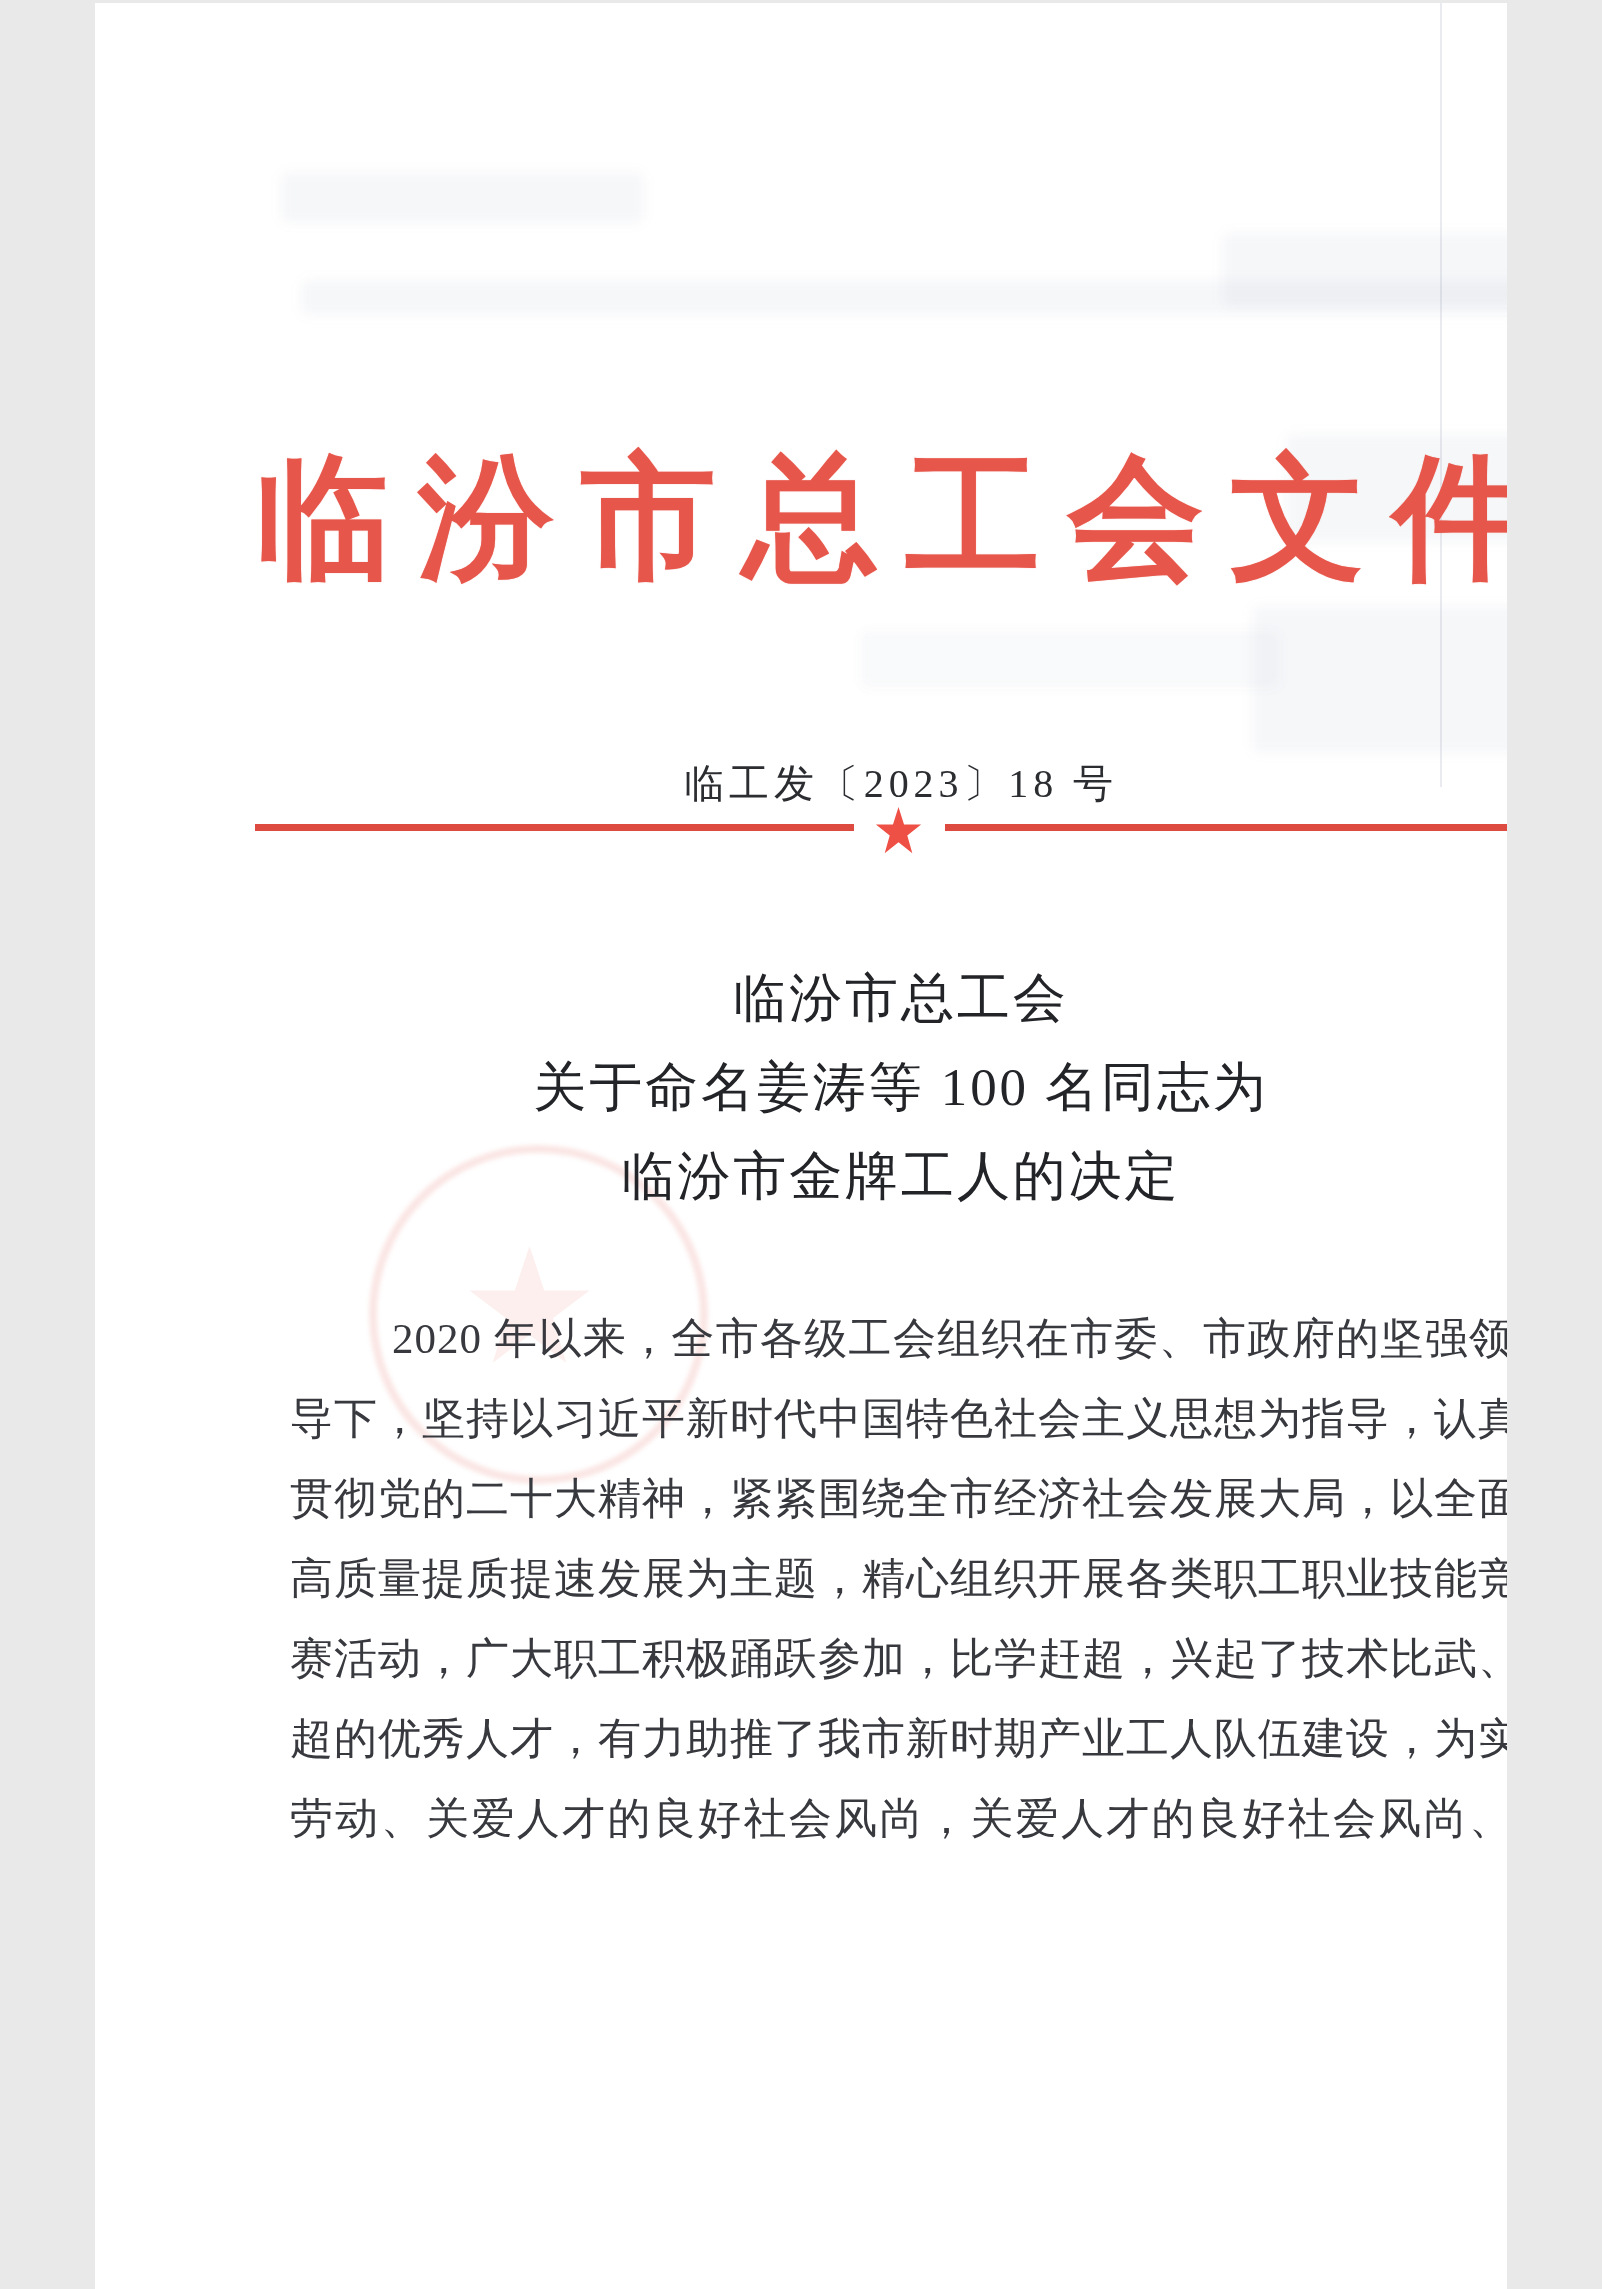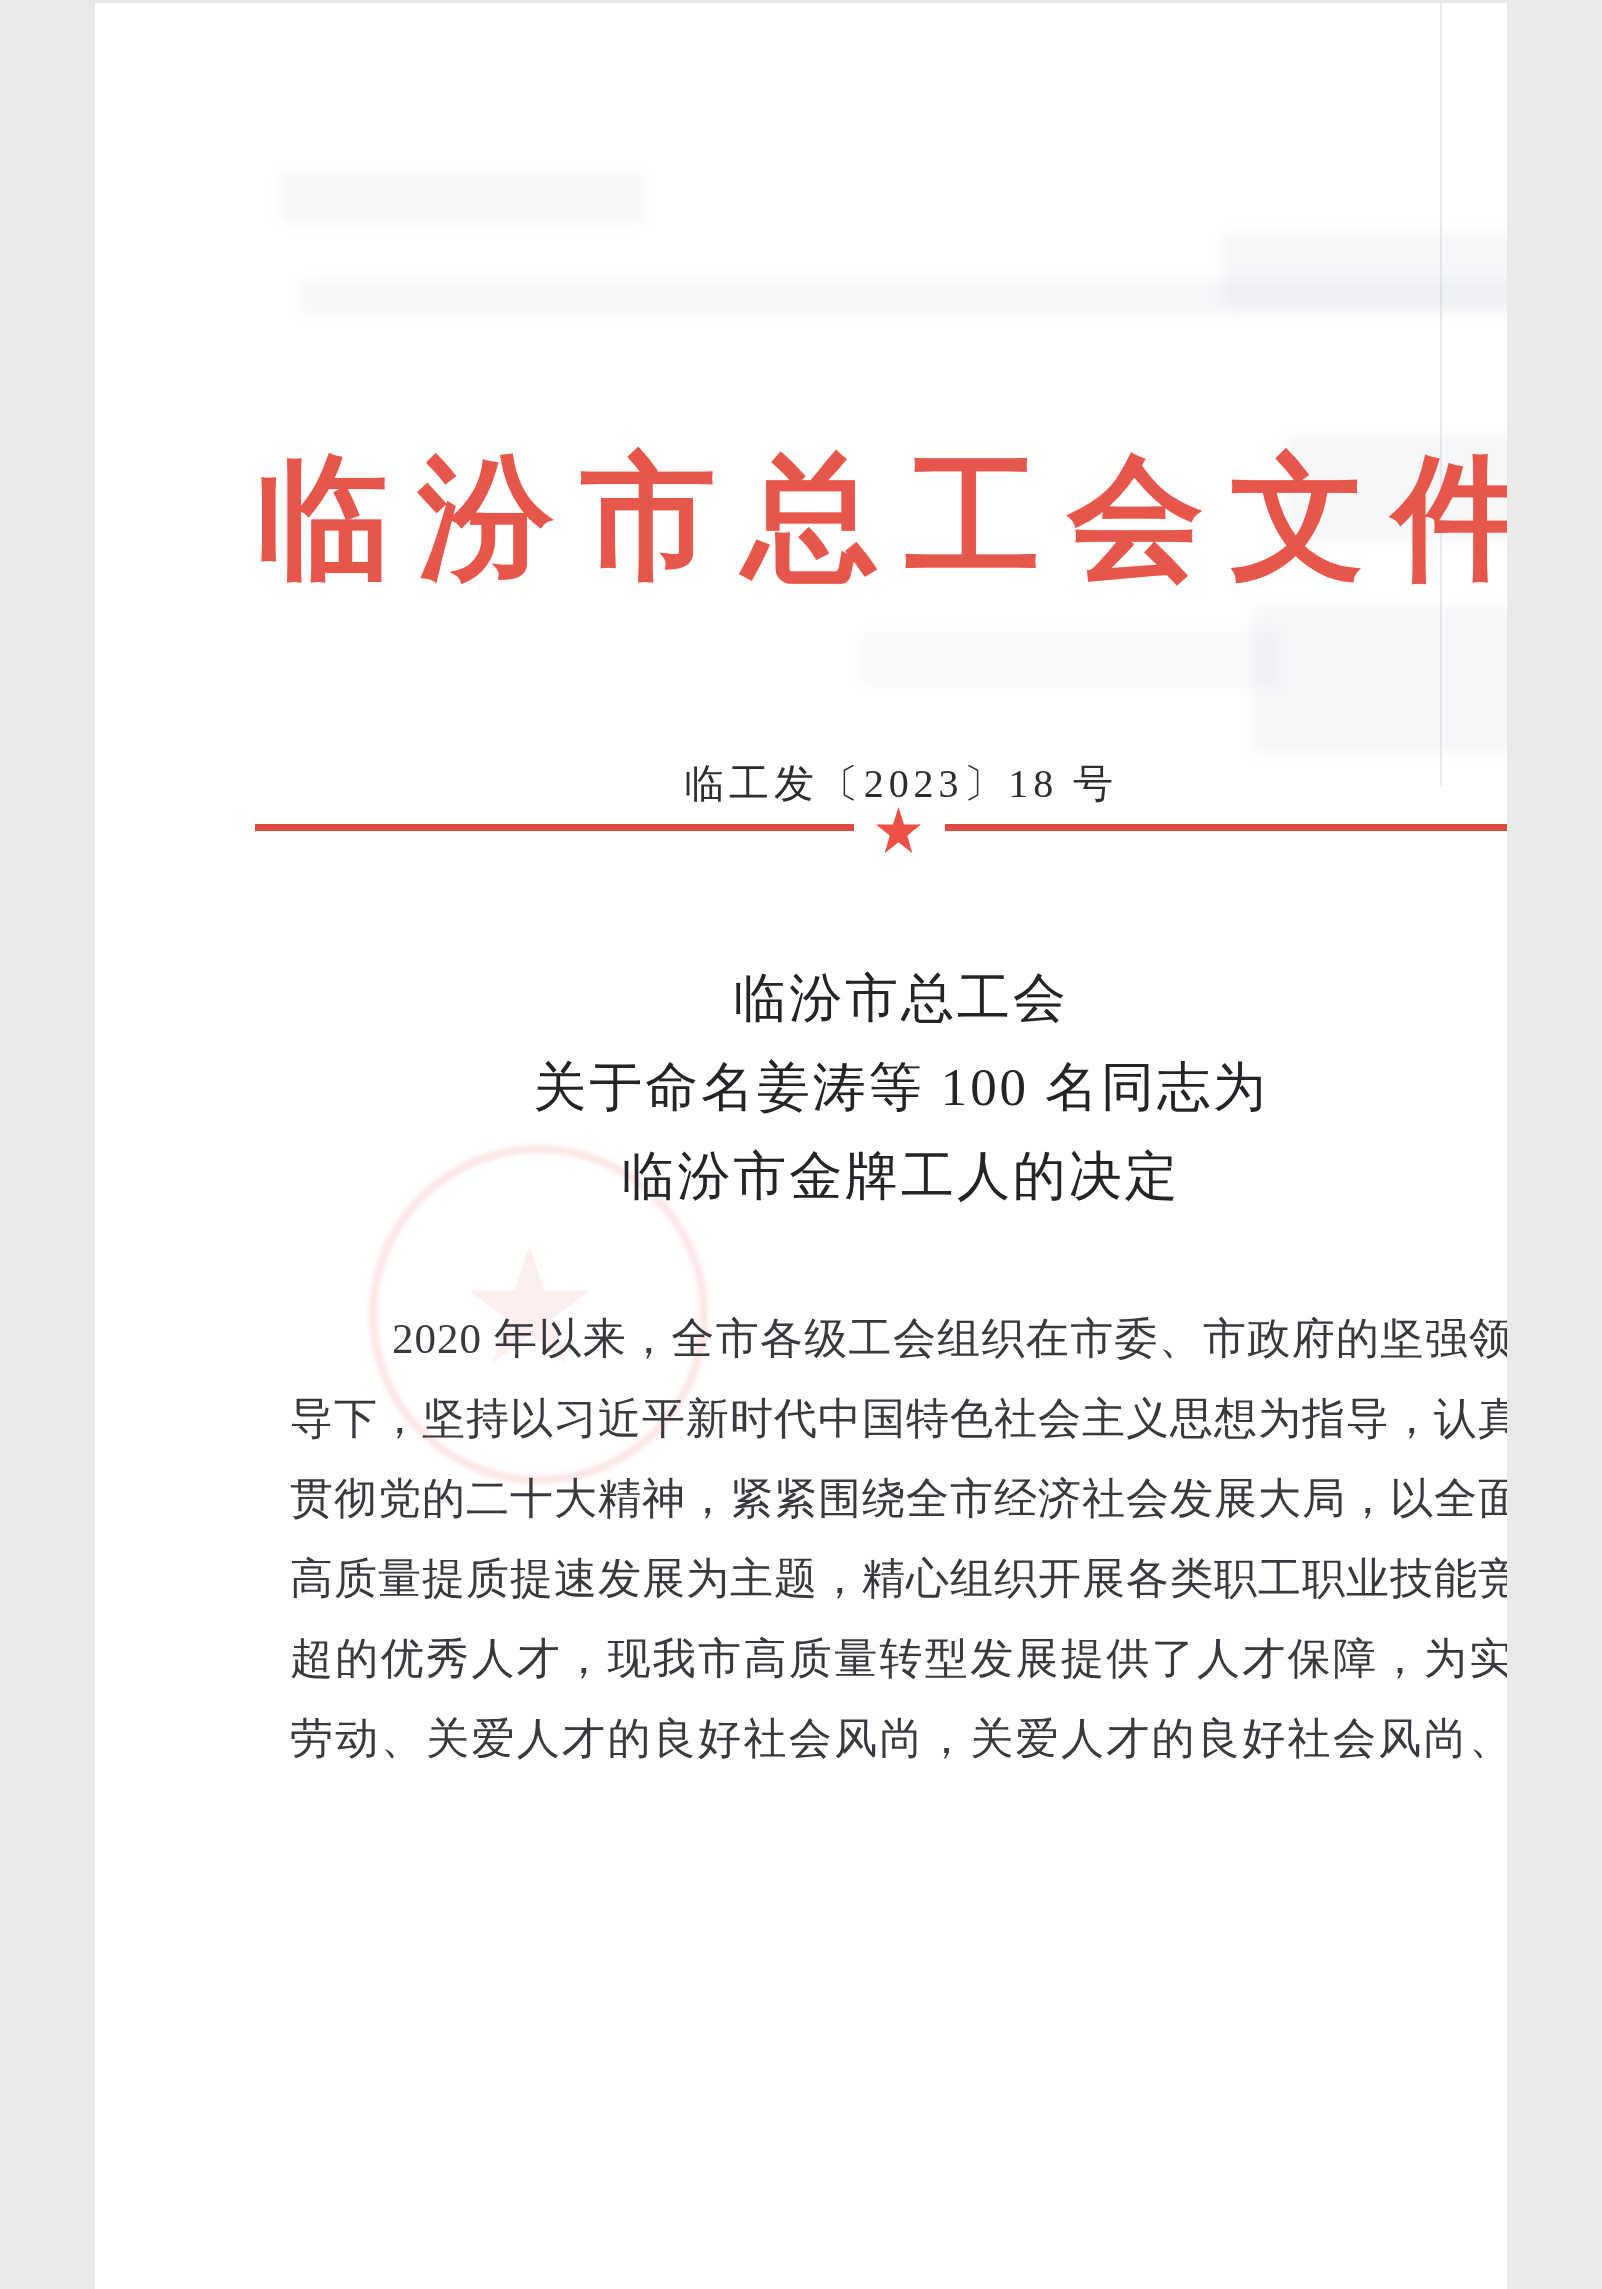--- a/index.html
+++ b/index.html
@@ -157,18 +157,19 @@
     <div>临汾市总工会</div>
     <div>关于命名姜涛等 100 名同志为</div>
     <div>临汾市金牌工人的决定</div>
   </div>
 
   <div class="body-block">
     <div class="body-line indent">2020 年以来，全市各级工会组织在市委、市政府的坚强领</div>
     <div class="body-line">导下，坚持以习近平新时代中国特色社会主义思想为指导，认真</div>
     <div class="body-line">贯彻党的二十大精神，紧紧围绕全市经济社会发展大局，以全面</div>
     <div class="body-line">高质量提质提速发展为主题，精心组织开展各类职工职业技能竞</div>
-    <div class="body-line">超的优秀人才，现我市高质量转型发展提供了人才保障，为实</div>
+    <div class="body-line">赛活动，广大职工积极踊跃参加，比学赶超，兴起了技术比武、</div>
+    <div class="body-line">超的优秀人才，有力助推了我市新时期产业工人队伍建设，为实</div>
     <div class="body-line">劳动、关爱人才的良好社会风尚，关爱人才的良好社会风尚、</div>
   </div>
 
 </div>
 
 
 </body></html>

